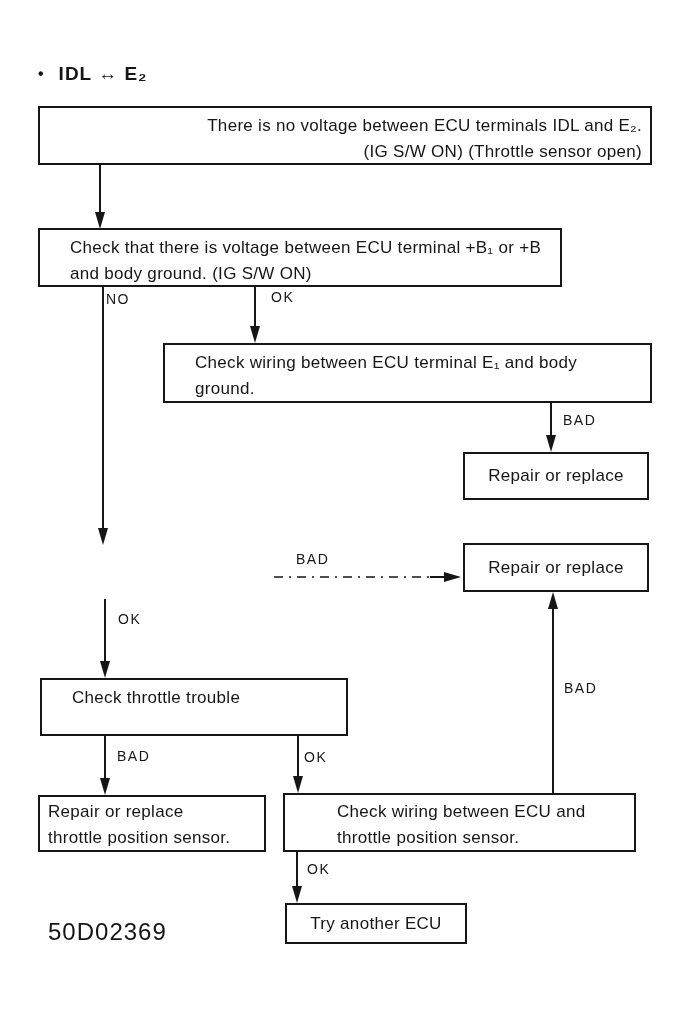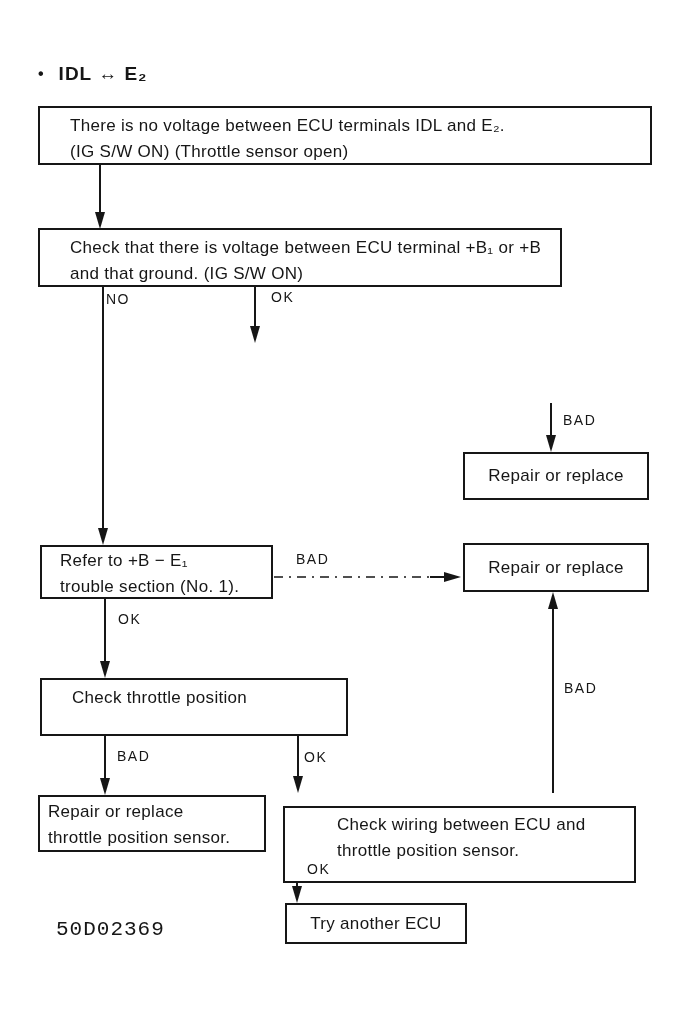--- a/index.html
+++ b/index.html
@@ -57,24 +57,24 @@
     text-align: center;
   }
   .branch-label {
     position: absolute;
     font-size: 14px;
     letter-spacing: 1.5px;
     white-space: nowrap;
   }
   .caption {
     position: absolute;
-    left: 56px;
+    left: 48px;
     top: 918px;
-    font-family: Liberation Mono, monospace;
-    font-size: 21px;
+    font-family: Liberation Sans, sans-serif;
+    font-size: 24px;
     letter-spacing: 1px;
   }
   svg.connectors {
     position: absolute;
     left: 0;
     top: 0;
     width: 695px;
     height: 1028px;
     pointer-events: none;
   }
@@ -149,54 +149,54 @@
       <line x1="553" y1="793" x2="553" y2="599"></line>
       <polygon points="553,592 548,609 558,609"></polygon>
     </g>
 
     <g>
       <line x1="297" y1="852" x2="297" y2="896"></line>
       <polygon points="297,903 292,886 302,886"></polygon>
     </g>
   </svg>
 
-  <div class="flow-box pad" style="left:38px; top:106px; width:614px; height:59px;">
+  <div class="flow-box pad" style="left:38px; top:106px; width:614px; height:59px;text-align:right;">
     <span class="bl">There is no voltage between ECU terminals IDL and E₂.</span>
     <span class="bl"><span class="bold">(IG S/W ON)</span><span> (Throttle sensor open)</span></span>
   </div>
 
   <div class="flow-box pad" style="left:38px; top:228px; width:524px; height:59px;">
     <span class="bl">Check that there is voltage between ECU terminal +B₁ or +B</span>
-    <span class="bl"><span>and that ground. </span><span class="bold">(IG S/W ON)</span></span>
-  </div>
-
+    <span class="bl"><span>and body ground. </span><span class="bold">(IG S/W ON)</span></span>
+  </div>
+
+  <div class="flow-box pad" style="left:163px; top:343px; width:489px; height:60px;">
+    <span class="bl">Check wiring between ECU terminal E₁ and body</span>
+    <span class="bl">ground.</span>
+  </div>
 
   <div class="flow-box center-text" style="left:463px; top:452px; width:186px; height:48px;">
     <span>Repair or replace</span>
   </div>
 
-  <div class="flow-box" style="left:40px; top:545px; width:233px; height:54px; padding:1px 6px 1px 18px;">
-    <span class="bl">Refer to +B − E₁</span>
-    <span class="bl">trouble section (No. 1).</span>
-  </div>
 
   <div class="flow-box center-text" style="left:463px; top:543px; width:186px; height:49px;">
     <span>Repair or replace</span>
   </div>
 
   <div class="flow-box pad" style="left:40px; top:678px; width:308px; height:58px;">
-    <span class="bl">Check throttle position</span>
+    <span class="bl">Check throttle trouble</span>
   </div>
 
   <div class="flow-box" style="left:38px; top:795px; width:228px; height:57px; padding:2px 4px 2px 8px;">
     <span class="bl">Repair or replace</span>
     <span class="bl">throttle position sensor.</span>
   </div>
 
-  <div class="flow-box" style="left:283px; top:793px; width:353px; height:77px; padding:4px 4px 4px 52px;margin-top:13px;">
+  <div class="flow-box" style="left:283px; top:793px; width:353px; height:59px; padding:4px 4px 4px 52px;">
     <span class="bl">Check wiring between ECU and</span>
     <span class="bl">throttle position sensor.</span>
   </div>
 
   <div class="flow-box center-text" style="left:285px; top:903px; width:182px; height:41px;">
     <span>Try another ECU</span>
   </div>
 
   <span class="branch-label" style="left:106px; top:291px;">NO</span>
   <span class="branch-label" style="left:271px; top:289px;">OK</span>

